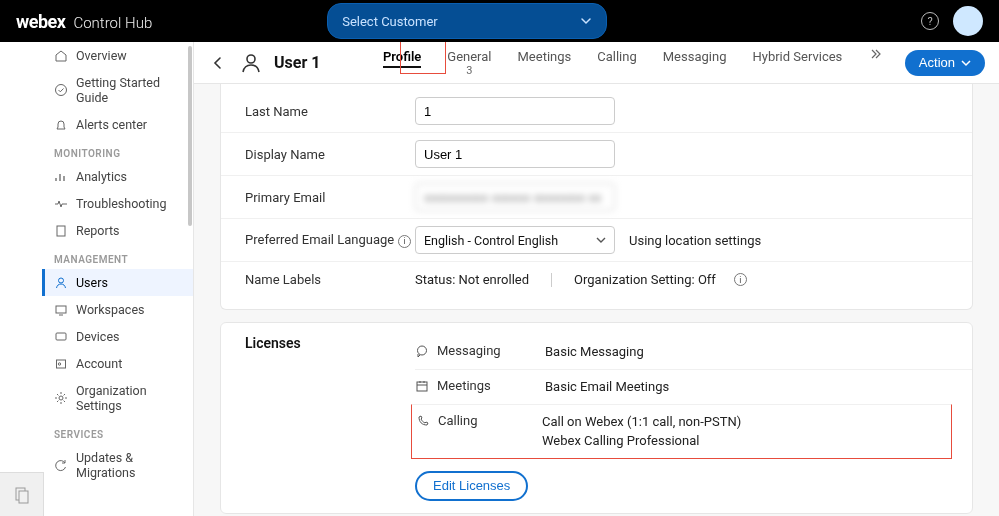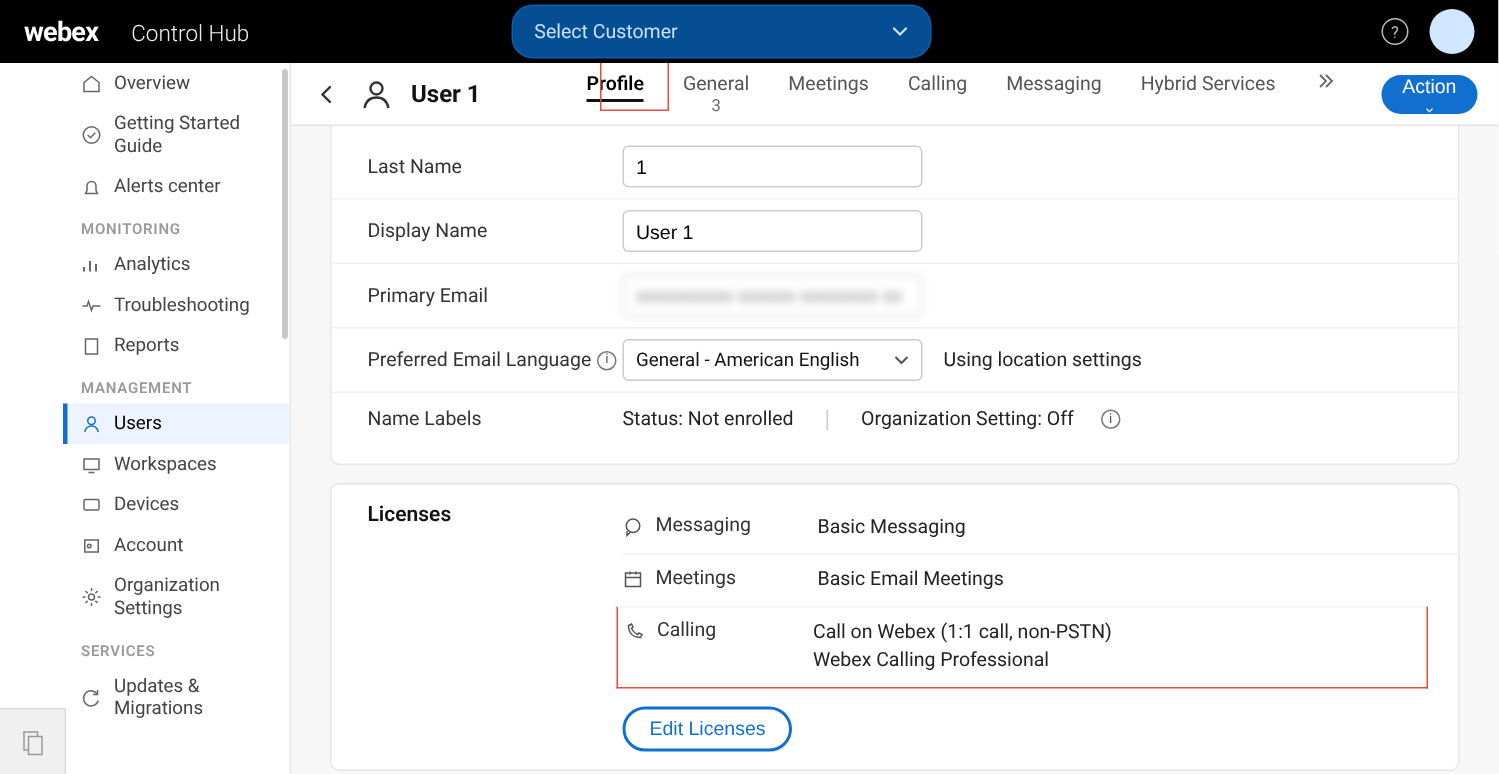--- a/index.html
+++ b/index.html
@@ -1,20 +1,20 @@
 <!DOCTYPE html>
 <html><head>
 <meta charset="utf-8">
 <style>
   * { box-sizing: border-box; margin: 0; padding: 0; }
   body { font-family: -apple-system, BlinkMacSystemFont, "Segoe UI", Roboto, Helvetica, Arial, sans-serif; font-size: 13px; color: #121212; width: 999px; height: 516px; overflow: hidden; background: #fff; }
   
   
   .topbar { background: #000; height: 42px; display: flex; align-items: center; padding: 0 16px; color: #fff; }
-  .brand { display: flex; align-items: baseline; gap: 22px; }
+  .brand { display: flex; align-items: baseline; gap: 8px; }
   .brand-logo { font-size: 18px; font-weight: 700; letter-spacing: -0.5px; }
   .brand-sub { font-size: 15px; font-weight: 300; color: #eee; }
   .customer-select { margin-left: 175px; background: #054e94; border: 1px solid #0a5fb1; color: #c9e2ff; height: 36px; width: 280px; border-radius: 14px; display: flex; align-items: center; padding: 0 14px; cursor: pointer; font-size: 13px; position: relative; }
   .customer-select .chev { position: absolute; right: 14px; }
   .top-right { margin-left: auto; display: flex; align-items: center; gap: 14px; }
   .help-icn { width: 18px; height: 18px; border: 1.3px solid #bbb; border-radius: 50%; display: flex; align-items: center; justify-content: center; color: #bbb; font-size: 11px; cursor: pointer; }
   .avatar { width: 30px; height: 30px; border-radius: 50%; background: #cfe8ff; }
 
   
   .shell { display: flex; height: calc(516px - 42px); margin-left: 42px; }
@@ -34,21 +34,21 @@
   .userbar { background: #fff; border-bottom: 1px solid #e6e6e6; height: 42px; display: flex; align-items: center; padding: 0 14px; gap: 12px; }
   .back-btn { width: 20px; height: 20px; display: flex; align-items: center; justify-content: center; cursor: pointer; color: #333; }
   .user-ico { width: 22px; height: 22px; }
   .user-title { font-size: 16px; font-weight: 700; }
   .tabbar { display: flex; align-items: flex-start; gap: 26px; margin-left: auto; font-size: 13px; color: #555; margin-right: auto; padding-left: 40px; }
   .tab { cursor: pointer; padding: 2px 0; display: flex; flex-direction: column; align-items: center; }
   .tab.active { color: #000; font-weight: 600; border-bottom: 2px solid #111; }
   .profile-highlight-box { position: absolute; border: 1.5px solid #e74c3c; pointer-events: none; }
   .tab-sub { font-size: 11px; color: #666; }
   .tab-more { cursor: pointer; color: #666; }
-  .action-btn { background: #1170cf; color: #fff; height: 26px; padding: 0 14px; border: none; border-radius: 13px; display: flex; align-items: center; gap: 6px; font-size: 13px; cursor: pointer; flex-direction: column; }
+  .action-btn { background: #1170cf; color: #fff; height: 26px; padding: 0 14px; border: none; border-radius: 13px; display: flex; align-items: center; gap: 6px; font-size: 13px; cursor: pointer; }
 
   .content-scroll { flex: 1; overflow-y: auto; padding: 0 26px 20px; }
   .card { background: #fff; border: 1px solid #e6e6e6; border-radius: 6px; margin-top: 12px; padding: 12px 0; }
   .field-row { display: flex; align-items: center; padding: 7px 24px; min-height: 36px; }
   .field-row + .field-row { border-top: 1px solid #f0f0f0; }
   .field-label-col { width: 170px; flex-shrink: 0; color: #333; font-size: 13px; }
   .field-input-col { flex: 1; display: flex; align-items: center; gap: 14px; }
   .text-input { height: 28px; width: 200px; border: 1px solid #ccc; border-radius: 4px; padding: 0 8px; font-size: 13px; background: #fff; }
   .select-input { height: 28px; width: 200px; border: 1px solid #ccc; border-radius: 4px; padding: 0 8px; font-size: 12.5px; background: #fff; display: flex; align-items: center; justify-content: space-between; cursor: pointer; }
   .blurred { filter: blur(3px); color: #888; }
@@ -280,21 +280,21 @@
                 <span>xxxxxxxxxx xxxxxx xxxxxxxx xx</span>
               </div>
           </div>
         </div>
         <div class="field-row">
           <div class="field-label-col">
             <span>Preferred Email Language</span><span class="info-i">i</span>
           </div>
           <div class="field-input-col">
             <div class="select-input">
-              <span>General - American English</span>
+              <span>English - Control English</span>
               <svg width="10" height="10" viewBox="0 0 10 10">
                   <path d="M1 3l4 4 4-4" stroke="#555" stroke-width="1.4" fill="none"></path>
                 </svg>
             </div>
             <span class="plain-value">Using location settings</span>
           </div>
         </div>
         <div class="field-row">
           <div class="field-label-col">Name Labels</div>
           <div class="field-input-col">

